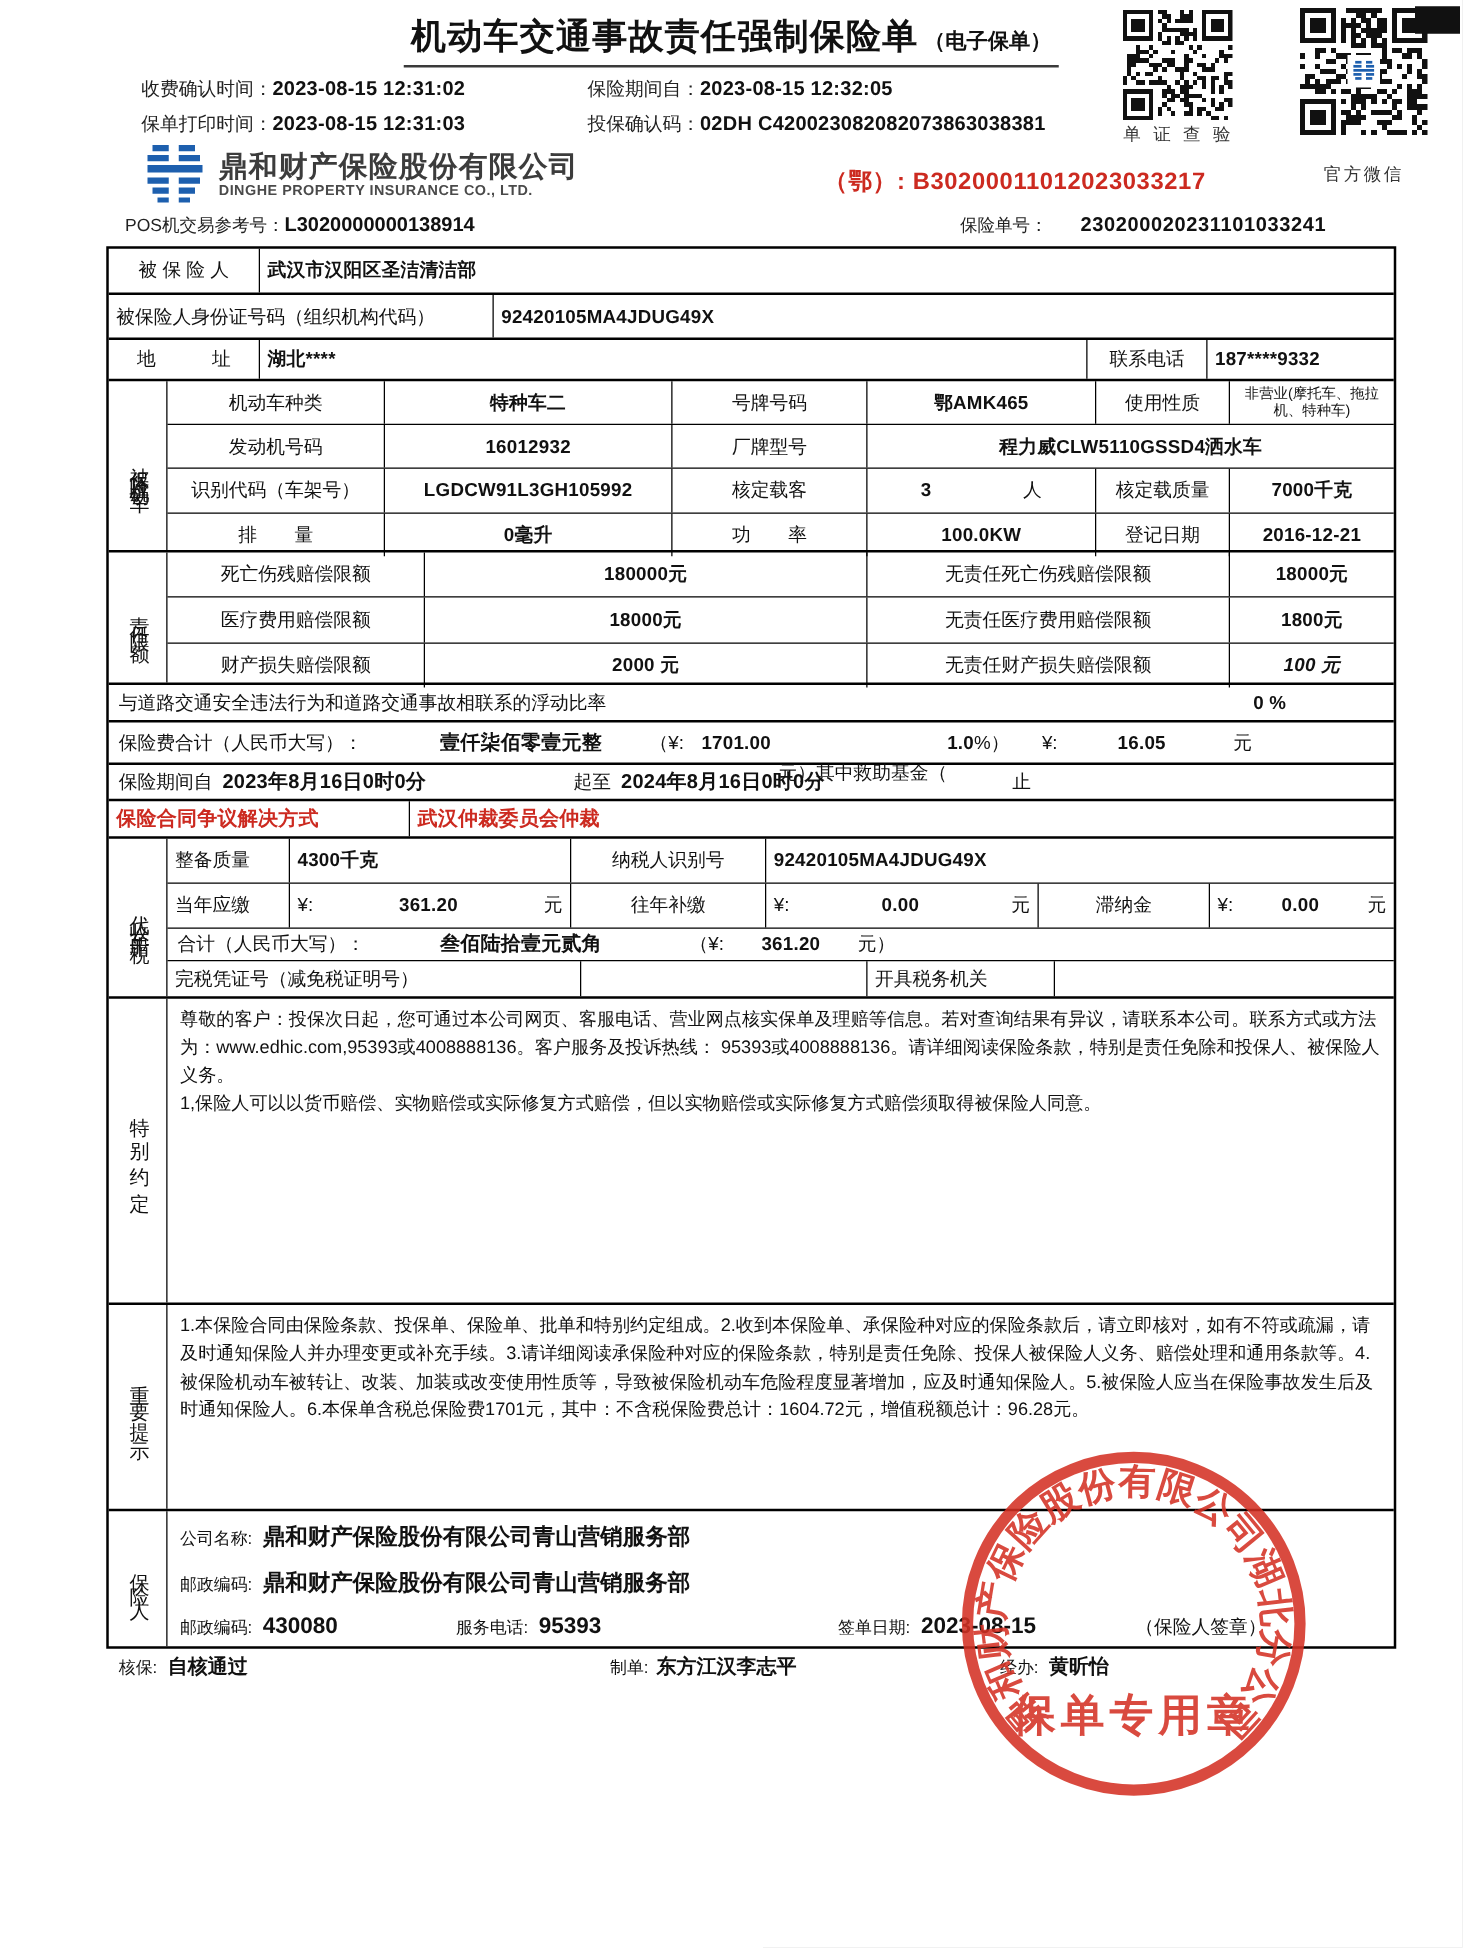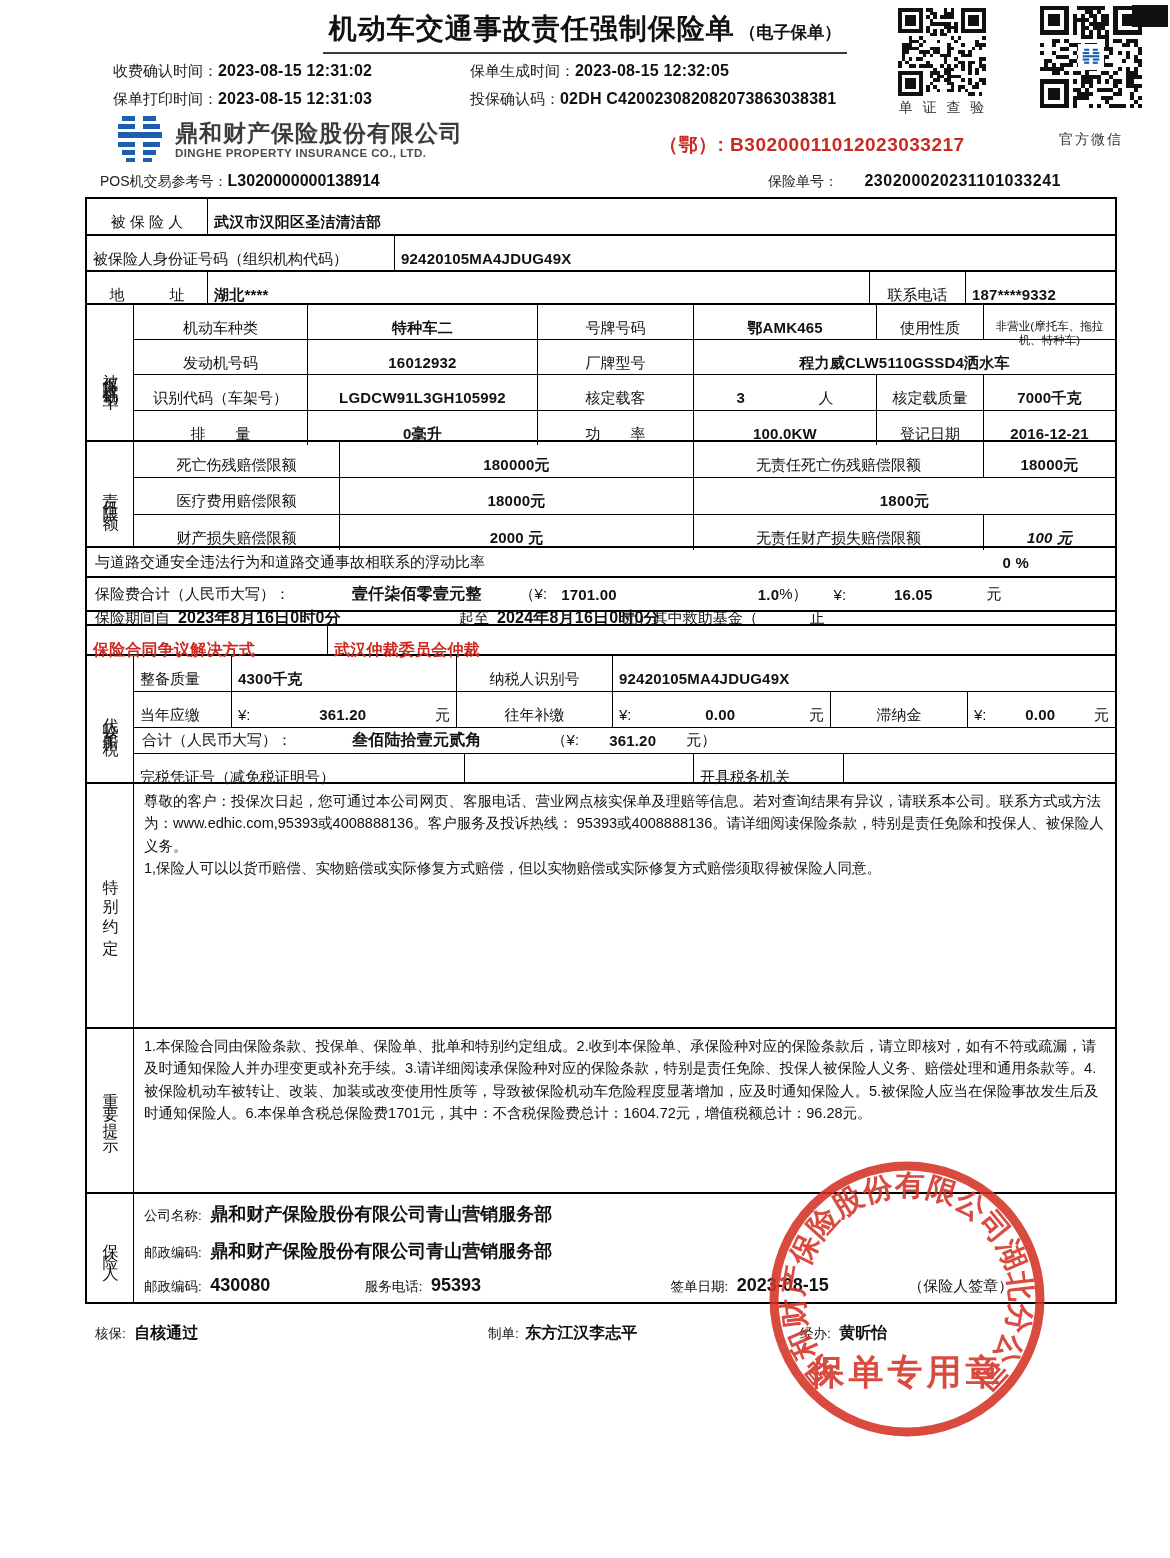--- a/index.html
+++ b/index.html
@@ -27,34 +27,34 @@
 
   
   .doc{position:absolute;left:85px;top:197px;width:1032px;border:2px solid #000;box-sizing:border-box;background:transparent;}
   .band{display:flex;border-top:2px solid #000;box-sizing:border-box;}
   .doc .band:first-child{border-top:none;}
   .vlab{width:46px;flex:0 0 46px;border-right:1px solid #000;display:flex;align-items:center;justify-content:center;
         writing-mode:vertical-lr;text-orientation:upright;font-size:16px;color:#111;}
   .bb{flex:1;display:flex;flex-direction:column;min-width:0;}
   .r{display:flex;flex:1;border-top:1px solid #000;min-width:0;}
   .bb .r:first-child, .band > .r:first-child{border-top:none;}
-  .c{border-left:1px solid #000;display:flex;align-items:flex-start;padding:14px 6px;font-size:15px;box-sizing:border-box;min-width:0;}
+  .c{border-left:1px solid #000;display:flex;align-items:center;padding:14px 6px;font-size:15px;box-sizing:border-box;min-width:0;}
   .r > .c:first-child{border-left:none;}
   .c.ctr{justify-content:center;text-align:center;}
   .lab{font-size:15px;color:#111;}
   .val{font-weight:600;font-size:15px;letter-spacing:0.2px;}
   .red{color:#cc2a20;}
   .inline-row{display:flex;align-items:center;width:100%;padding:0 8px;box-sizing:border-box;white-space:nowrap;}
   .smalltext{font-size:11.5px;line-height:1.25;text-align:center;}
   .para{font-size:14.5px;line-height:1.55;color:#111;}
   .freecell{padding:6px 10px;box-sizing:border-box;}
 
   
   .h35{height:35px;} .h36{height:36px;} .h33{height:33px;} .h34{height:34px;}
-  .h31{height:14px;} .h30{height:30px;} .h28{height:28px;}
+  .h31{height:29px;} .h30{height:30px;} .h28{height:28px;}
 
   .ls-vehicle{letter-spacing:0.25em;}
   .ls-liab{letter-spacing:0.45em;}
   .ls-tax{letter-spacing:0.35em;}
   .ls-special{letter-spacing:1.25em;}
   .ls-notice{letter-spacing:0.95em;}
   .ls-insurer{letter-spacing:0.7em;}
 
   
   .ins-line{white-space:nowrap;}
@@ -78,21 +78,21 @@
     <span class="title-inner">
       <span class="title-main">机动车交通事故责任强制保险单</span>
       <span class="title-suffix">（电子保单）</span>
     </span>
   </div>
 
   <div class="meta-item" style="left:113px;top:62px;">
     <span class="meta-label">收费确认时间：</span><span class="meta-value">2023-08-15 12:31:02</span>
   </div>
   <div class="meta-item" style="left:470px;top:62px;">
-    <span class="meta-label">保单生成时间：</span><span class="meta-value">2023-08-15 12:32:05</span>
+    <span class="meta-label">保险期间自：</span><span class="meta-value">2023-08-15 12:32:05</span>
   </div>
   <div class="meta-item" style="left:113px;top:90px;">
     <span class="meta-label">保单打印时间：</span><span class="meta-value">2023-08-15 12:31:03</span>
   </div>
   <div class="meta-item" style="left:470px;top:90px;">
     <span class="meta-label">投保确认码：</span><span class="meta-value">02DH C420023082082073863038381</span>
   </div>
 
   <div class="qr-box" style="left:898px;top:8px;width:88px;height:88px;">
     <svg class="qr" width="88" height="88" viewBox="0 0 100 100" shape-rendering="crispEdges">
@@ -695,20 +695,23 @@
               <span class="val">18000元</span>
             </div>
         </div>
         <div class="r h36">
           <div class="c ctr" style="width:205px;flex:0 0 205px;">
               <span class="lab">医疗费用赔偿限额</span>
             </div>
           <div class="c ctr" style="width:354px;flex:0 0 354px;">
               <span class="val">18000元</span>
             </div>
+          <div class="c ctr" style="width:290px;flex:0 0 290px;">
+              <span class="lab">无责任医疗费用赔偿限额</span>
+            </div>
           <div class="c ctr" style="flex:1;">
               <span class="val">1800元</span>
             </div>
         </div>
         <div class="r h35">
           <div class="c ctr" style="width:205px;flex:0 0 205px;">
               <span class="lab">财产损失赔偿限额</span>
             </div>
           <div class="c ctr" style="width:354px;flex:0 0 354px;">
               <span class="val">2000 元</span>

